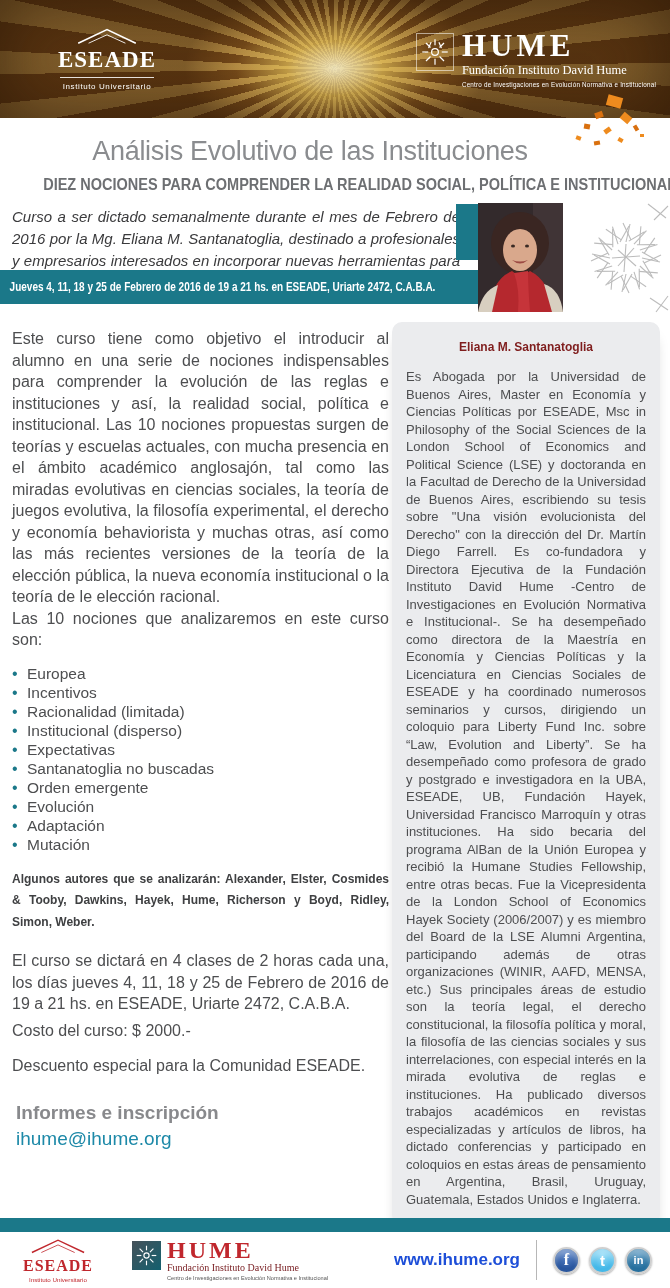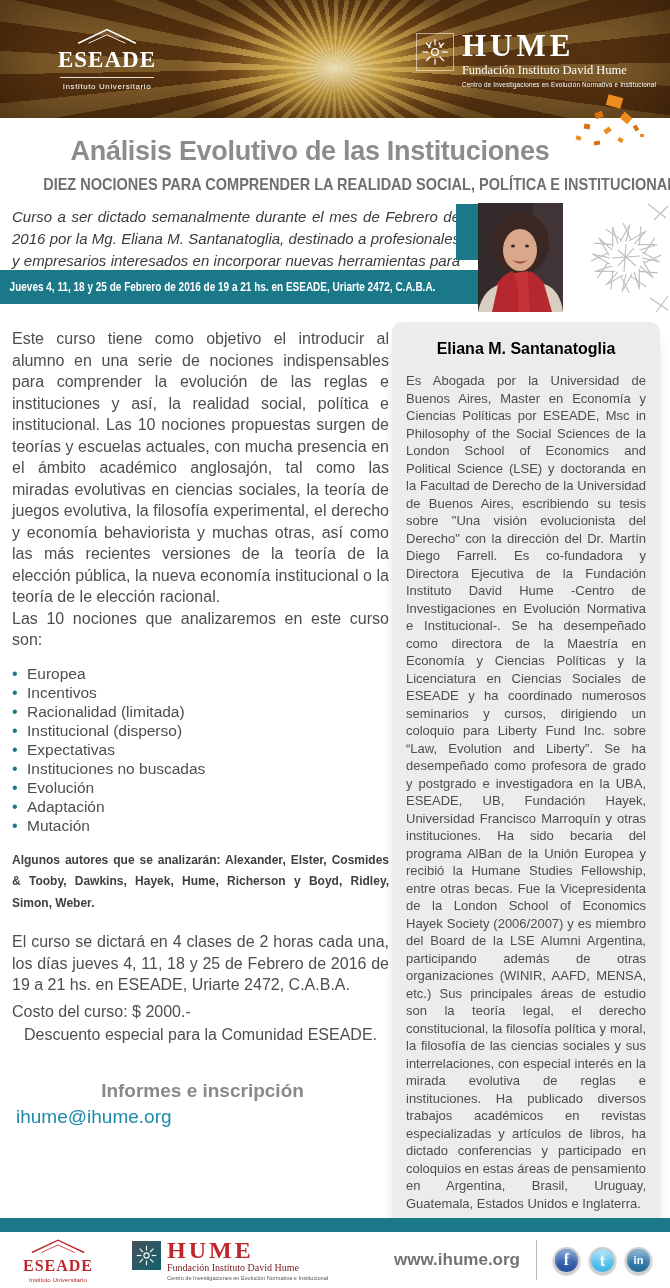--- a/index.html
+++ b/index.html
@@ -27,21 +27,21 @@
   .logo-hume-h .cols { text-align:left; }
   .logo-hume-h .wordmark { font-family:"Liberation Serif", serif; font-size:31px; line-height:30px; letter-spacing:4px; font-weight:bold; }
   .logo-hume-h .l1 { font-family:"Liberation Serif", serif; font-size:12.5px; margin-top:2px; }
   .logo-hume-h .l2 { font-size:6.3px; margin-top:3px; letter-spacing:.2px; }
 
   
   .leaf { position:absolute; background:#ee8b1e; }
   .leaf.d { background:#d9700f; }
 
   
-  .main-title { position:absolute; left:0; top:136px; width:620px; text-align:center; font-size:27px; font-weight:700; color:#8a8c8f; letter-spacing:-0.3px; }
+  .main-title { position:absolute; left:0; top:136px; width:620px; text-align:center; font-size:27px; font-weight:400; color:#8a8c8f; letter-spacing:-0.3px; }
   .sub-title { position:absolute; left:0; top:175px; width:670px; text-align:center; white-space:nowrap; }
   .sub-title span { display:inline-block; transform:scaleX(0.88); font-size:16.5px; font-weight:bold; color:#6d6f72; }
 
   
   .intro { position:absolute; left:12px; top:206px; width:448px; font-style:italic; font-size:15px; line-height:22px; color:#3a3a3c; text-align:justify; }
   .intro b { font-weight:normal; }
 
   
   .photo-accent { position:absolute; left:456px; top:204px; width:22px; height:56px; background:#1b7889; }
   .portrait { position:absolute; left:478px; top:203px; width:85px; height:109px; overflow:hidden; }
@@ -53,41 +53,41 @@
 
   
   .left-col { position:absolute; left:12px; top:328px; width:377px; color:#4d4e50; }
   .left-col p.body { font-size:16px; line-height:21.5px; text-align:justify; }
   .notions { list-style:none; margin-top:13px; }
   .notions li { font-size:15.5px; line-height:19px; padding-left:15px; position:relative; }
   .notions li::before { content:"•"; position:absolute; left:0; top:0; color:#1b7889; font-size:16px; }
   .authors { margin-top:15px; font-weight:bold; font-size:12px; line-height:21.5px; text-align:justify; color:#3f4042; }
   .details { margin-top:17px; }
   .costline { margin-top:4px; font-size:16px; line-height:23px; }
-  .contact-label { margin-top:34px; font-size:19px; font-weight:bold; color:#88898c; padding-left:4px;text-align:center; }
+  .contact-label { margin-top:25px; font-size:19px; font-weight:bold; color:#88898c; padding-left:4px; }
   .contact-email { display:inline-block; margin-top:4px; font-size:19px; color:#1d89a8; text-decoration:none; padding-left:4px; }
 
   
   .bio-card { position:absolute; left:392px; top:322px; width:268px; background:#ebecee; border-radius:10px; padding:18px 14px 16px; box-shadow:0 12px 14px -6px rgba(0,0,0,.28); }
-  .bio-name { text-align:center; font-weight:bold; font-size:16px; color:#000000; margin-bottom:14px; }
+  .bio-name { text-align:center; font-weight:bold; font-size:12px; color:#7f1d1d; margin-bottom:14px; }
   .bio-text { font-size:13px; line-height:17.5px; text-align:justify; color:#4d4e50; }
 
   
   .footer-teal { position:absolute; left:0; top:1218px; width:670px; height:14px; background:#1b7889; }
   .footer { position:absolute; left:0; top:1232px; width:670px; height:56px; background:#fff; display:flex; align-items:center; }
   .logo-eseade-f { margin-left:18px; width:80px; text-align:center; color:#c0272d; }
   .logo-eseade-f .wordmark { font-family:"Liberation Serif", serif; font-size:16px; font-weight:bold; letter-spacing:1px; line-height:15px; }
   .logo-eseade-f .sub { font-size:6.2px; margin-top:3px; }
   .logo-hume-f { margin-left:34px; display:flex; align-items:flex-start; gap:6px; }
   .logo-hume-f .sunbox { width:29px; height:29px; background:linear-gradient(135deg,#46525a,#13606f); display:flex; align-items:center; justify-content:center; margin-top:2px; }
   .logo-hume-f .wordmark { font-family:"Liberation Serif", serif; font-size:24px; line-height:22px; letter-spacing:3px; font-weight:bold; color:#c0272d; }
   .logo-hume-f .l1 { font-family:"Liberation Serif", serif; font-size:10px; color:#7a2024; margin-top:1px; }
   .logo-hume-f .l2 { font-size:5.6px; color:#555; margin-top:2px; }
   .footer .spacer { flex:1; }
-  .website { font-size:17px; font-weight:bold; color:#737373; margin-right:16px; }
+  .website { font-size:17px; font-weight:bold; color:#1d4ed8; margin-right:16px; }
   .vdivider { width:1px; height:40px; background:#b7b7b7; margin-right:16px; }
   .social { display:flex; gap:9px; margin-right:18px; }
   .social-btn { width:27px; height:27px; border-radius:50%; border:2px solid #cfcfcf; box-shadow:0 1px 2px rgba(0,0,0,.35), inset 0 5px 5px rgba(255,255,255,.35); color:#fff; font-weight:bold; display:flex; align-items:center; justify-content:center; cursor:pointer; }
   .social-btn.fb { background:radial-gradient(circle at 50% 28%, #5a84c8, #29569e 65%); font-family:"Liberation Serif", serif; font-size:16px; }
   .social-btn.tw { background:radial-gradient(circle at 50% 28%, #9adef8, #44b8e8 65%); font-size:15px; }
   .social-btn.li { background:radial-gradient(circle at 50% 28%, #5f9cc4, #27709e 65%); font-size:11px; }
 </style>
 </head>
 <body>
 
@@ -200,29 +200,30 @@
 
   <div class="left-col">
     <p class="body">Este curso tiene como objetivo el introducir al alumno en una serie de nociones indispensables para comprender la evolución de las reglas e instituciones y así, la realidad social, política e institucional. Las 10 nociones propuestas surgen de teorías y escuelas actuales, con mucha presencia en el ámbito académico anglosajón, tal como las miradas evolutivas en ciencias sociales, la teoría de juegos evolutiva, la filosofía experimental, el derecho y economía behaviorista y muchas otras, así como las más recientes versiones de la teoría de la elección pública, la nueva economía institucional o la teoría de le elección racional.</p>
     <p class="body">Las 10 nociones que analizaremos en este curso son:</p>
     <ul class="notions">
       <li>Europea</li>
       <li>Incentivos</li>
       <li>Racionalidad (limitada)</li>
       <li>Institucional (disperso)</li>
       <li>Expectativas</li>
-      <li>Instituciones no buscadas</li>
+      <li>Santanatoglia no buscadas</li>
+      <li>Orden emergente</li>
       <li>Evolución</li>
       <li>Adaptación</li>
       <li>Mutación</li>
     </ul>
     <p class="authors">Algunos autores que se analizarán: Alexander, Elster, Cosmides &amp; Tooby, Dawkins, Hayek, Hume, Richerson y Boyd, Ridley, Simon, Weber.</p>
     <p class="body details">El curso se dictará en 4 clases de 2 horas cada una, los días jueves 4, 11, 18 y 25 de Febrero de 2016 de 19 a 21 hs. en ESEADE, Uriarte 2472, C.A.B.A.</p>
     <div class="costline">Costo del curso: $ 2000.-</div>
-    <div class="costline" style="margin-top:0;text-align:center;">Descuento especial para la Comunidad ESEADE.</div>
+    <div class="costline" style="margin-top:12px;">Descuento especial para la Comunidad ESEADE.</div>
     <div class="contact-label">Informes e inscripción</div>
     <a class="contact-email" href="#">ihume@ihume.org</a>
   </div>
 
   <div class="bio-card">
     <div class="bio-name">Eliana M. Santanatoglia</div>
     <div class="bio-text">Es Abogada por la Universidad de Buenos Aires, Master en Economía y Ciencias Políticas por ESEADE, Msc in Philosophy of the Social Sciences de la London School of Economics and Political Science (LSE) y doctoranda en la Facultad de Derecho de la Universidad de Buenos Aires, escribiendo su tesis sobre "Una visión evolucionista del Derecho" con la dirección del Dr. Martín Diego Farrell. Es co-fundadora y Directora Ejecutiva de la Fundación Instituto David Hume -Centro de Investigaciones en Evolución Normativa e Institucional-. Se ha desempeñado como directora de la Maestría en Economía y Ciencias Políticas y la Licenciatura en Ciencias Sociales de ESEADE y ha coordinado numerosos seminarios y cursos, dirigiendo un coloquio para Liberty Fund Inc. sobre “Law, Evolution and Liberty”. Se ha desempeñado como profesora de grado y postgrado e investigadora en la UBA, ESEADE, UB, Fundación Hayek, Universidad Francisco Marroquín y otras instituciones. Ha sido becaria del programa AlBan de la Unión Europea y recibió la Humane Studies Fellowship, entre otras becas. Fue la Vicepresidenta de la London School of Economics Hayek Society (2006/2007) y es miembro del Board de la LSE Alumni Argentina, participando además de otras organizaciones (WINIR, AAFD, MENSA, etc.) Sus principales áreas de estudio son la teoría legal, el derecho constitucional, la filosofía política y moral, la filosofía de las ciencias sociales y sus interrelaciones, con especial interés en la mirada evolutiva de reglas e instituciones. Ha publicado diversos trabajos académicos en revistas especializadas y artículos de libros, ha dictado conferencias y participado en coloquios en estas áreas de pensamiento en Argentina, Brasil, Uruguay, Guatemala, Estados Unidos e Inglaterra.</div>
   </div>
 
   <div class="footer-teal"></div>

